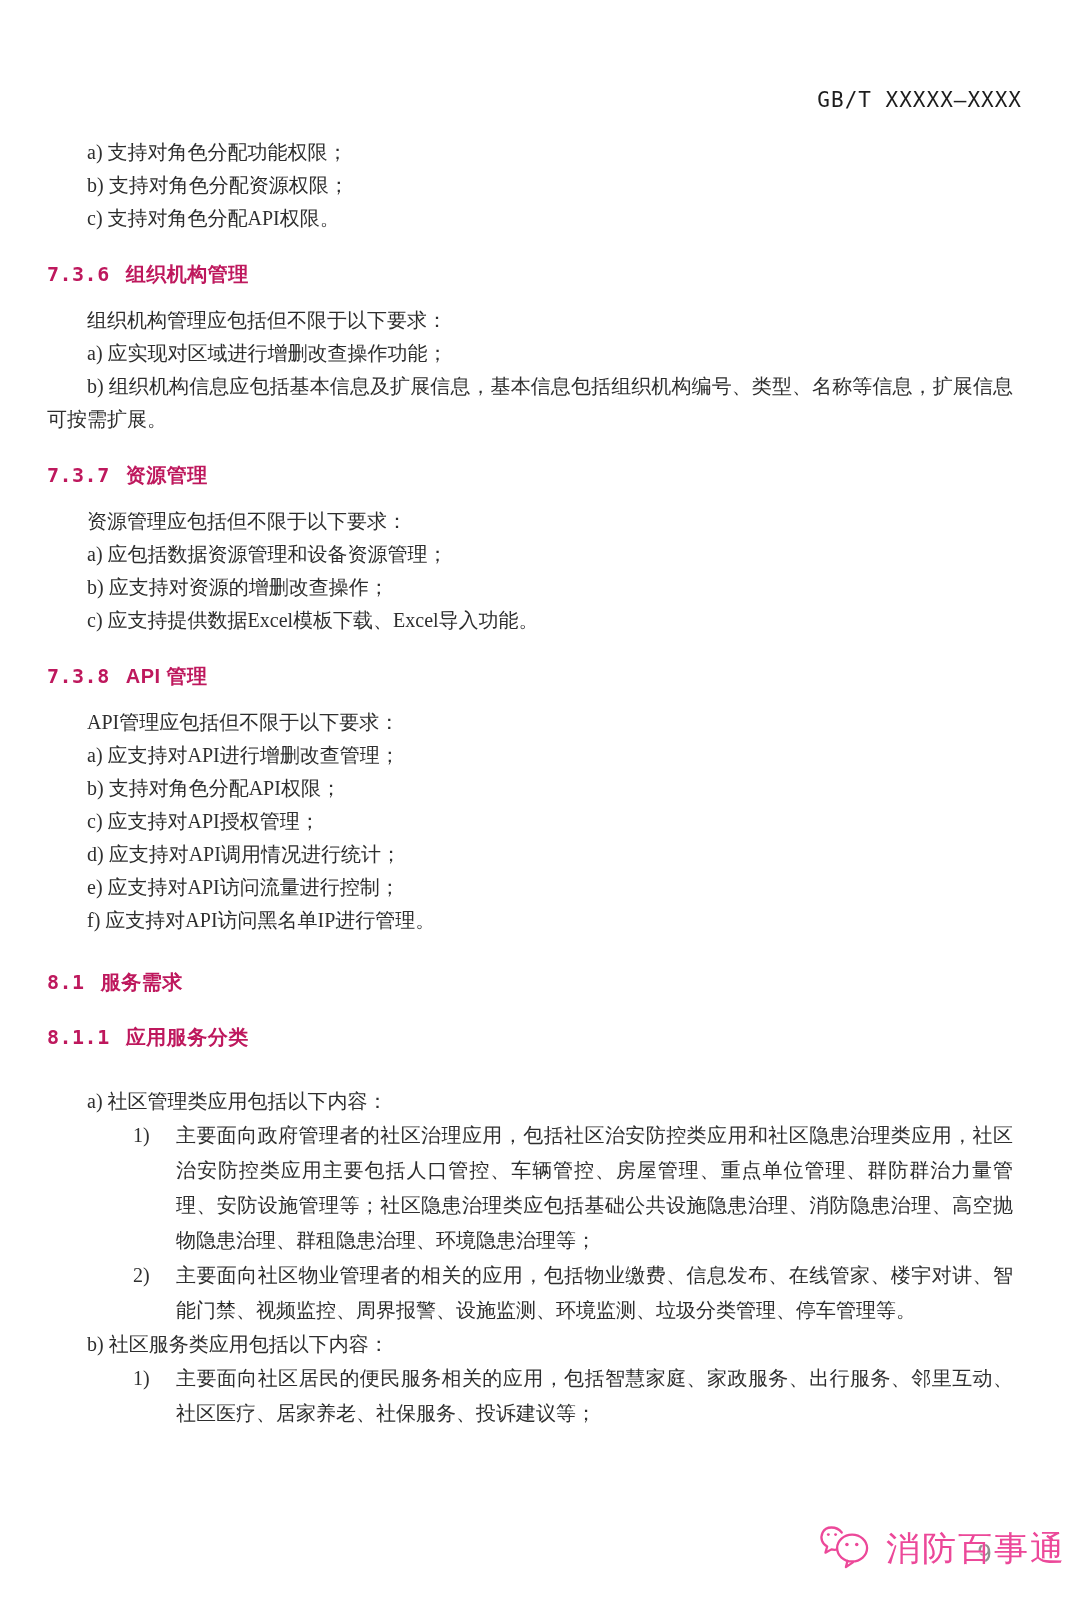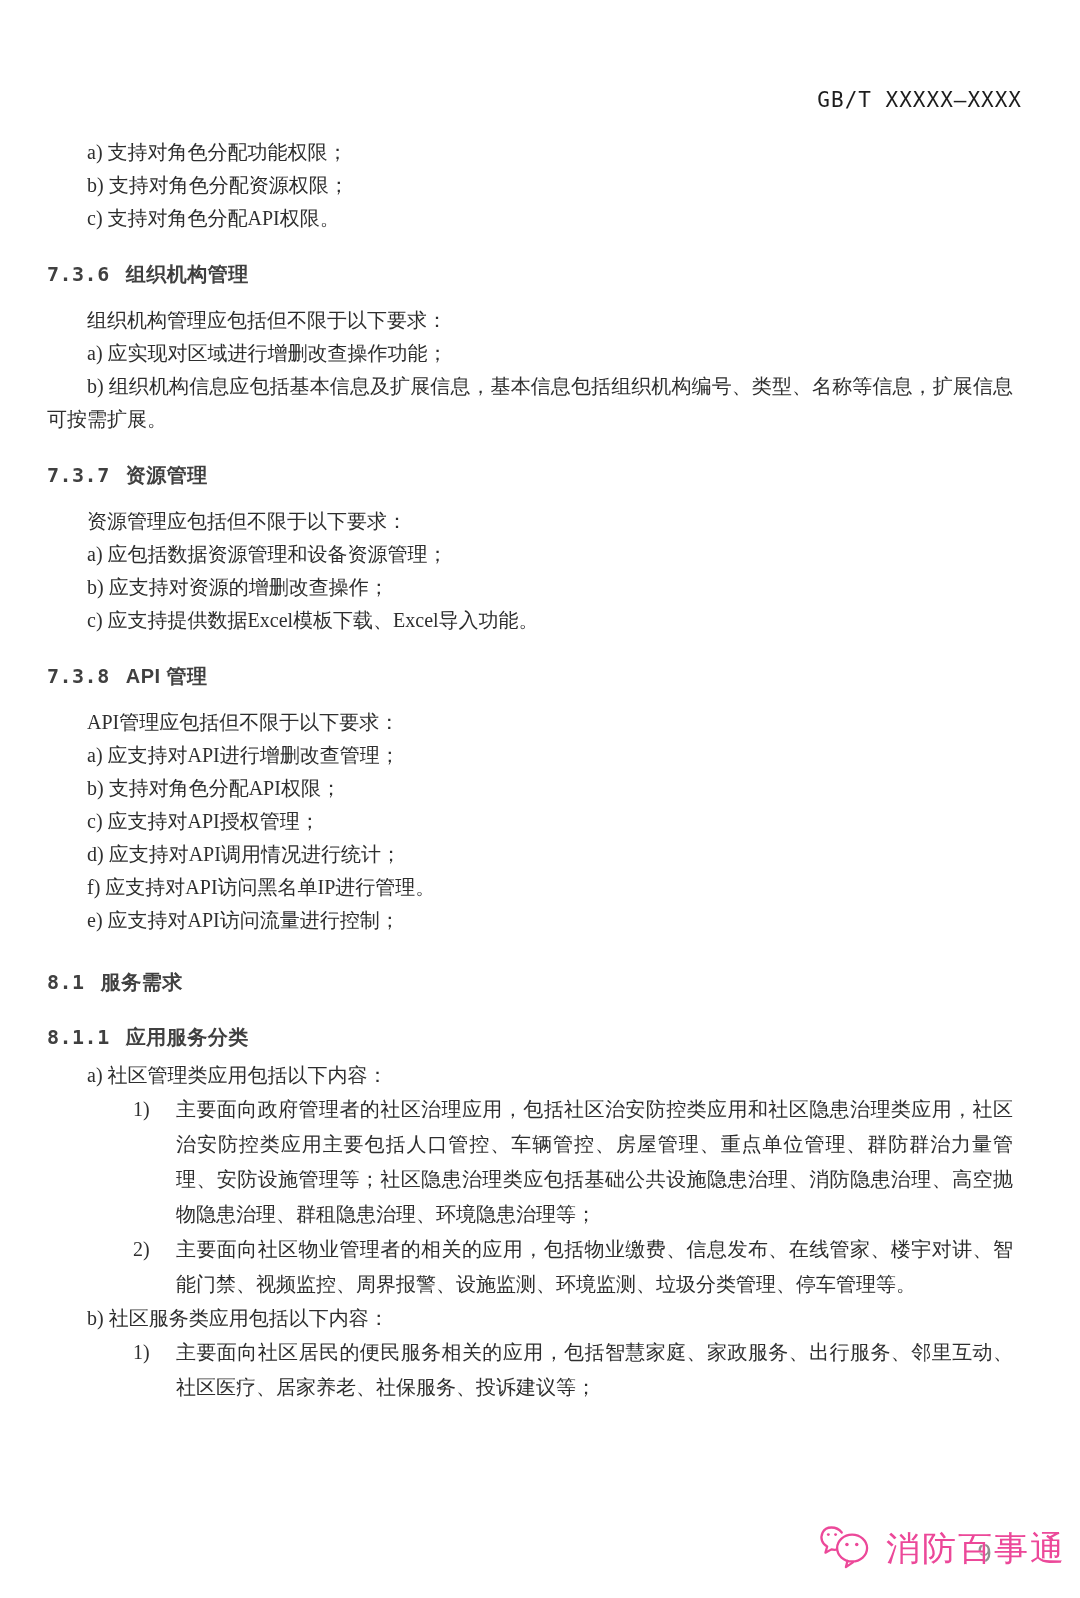--- a/index.html
+++ b/index.html
@@ -17,31 +17,31 @@
   }
   .content {
     position:absolute; left:47px; top:136px; width:966px;
   }
   .para {
     font-size:20px; line-height:33px;
     text-indent:2em; text-align:justify;
   }
   .clause-heading {
     font-family:"Liberation Sans","DejaVu Sans",sans-serif;
-    font-weight:bold; font-size:20px; color:#404040;
+    font-weight:bold; font-size:20px; color:#be185d;
     margin:26px 0 16px 0; letter-spacing:0.5px;
   }
   .clause-heading .num {
     font-family:"DejaVu Sans Mono",monospace;
     font-weight:bold; margin-right:0.8em;
   }
   .clause-heading.lvl1 { margin-top:34px; margin-bottom:18px; }
   .clause-heading.lvl1 .num { margin-right:1.3em; }
   .clause-heading.lvl2 { margin-top:32px; }
-  .clause-heading.lvl3 { margin-top:28px; margin-bottom:8px; }
+  .clause-heading.lvl3 { margin-top:28px; margin-bottom:34px; }
   .nitem {
     position:relative; padding-left:129px;
     font-size:20px; line-height:35px; text-align:justify;
   }
   .nitem .num { position:absolute; left:86px; top:0; }
   .footer-pagenum {
     position:absolute; right:88px; bottom:30px;
     font-size:25px; color:#8f8f8f;
     font-family:"DejaVu Sans Mono",monospace;
   }
@@ -83,22 +83,22 @@
   <p class="para">c) 应支持提供数据Excel模板下载、Excel导入功能。</p>
 
   <h3 class="clause-heading">
     <span class="num">7.3.8</span><span>API 管理</span>
   </h3>
   <p class="para">API管理应包括但不限于以下要求：</p>
   <p class="para">a) 应支持对API进行增删改查管理；</p>
   <p class="para">b) 支持对角色分配API权限；</p>
   <p class="para">c) 应支持对API授权管理；</p>
   <p class="para">d) 应支持对API调用情况进行统计；</p>
+  <p class="para">e) 应支持对API访问流量进行控制；</p>
   <p class="para">f) 应支持对API访问黑名单IP进行管理。</p>
-  <p class="para">e) 应支持对API访问流量进行控制；</p>
 
 
   <h2 class="clause-heading lvl2">
     <span class="num">8.1</span><span>服务需求</span>
   </h2>
 
   <h3 class="clause-heading lvl3">
     <span class="num">8.1.1</span><span>应用服务分类</span>
   </h3>
 

